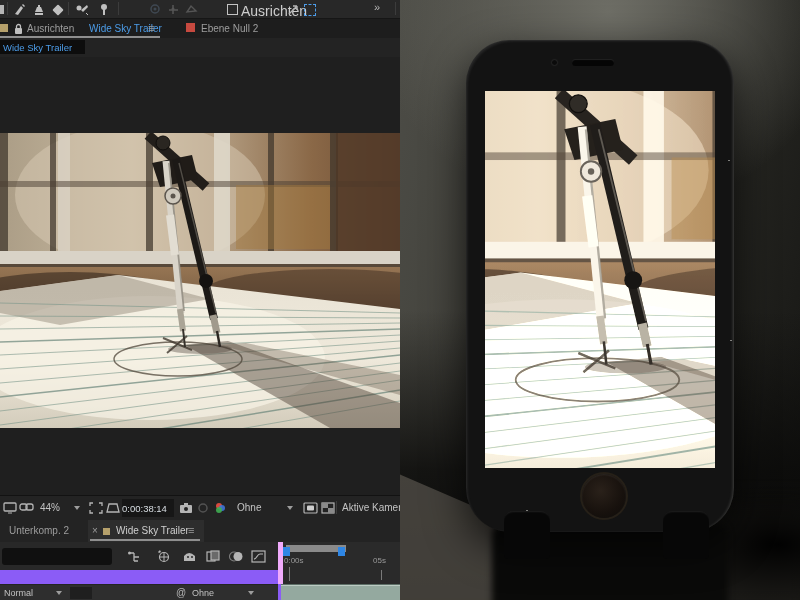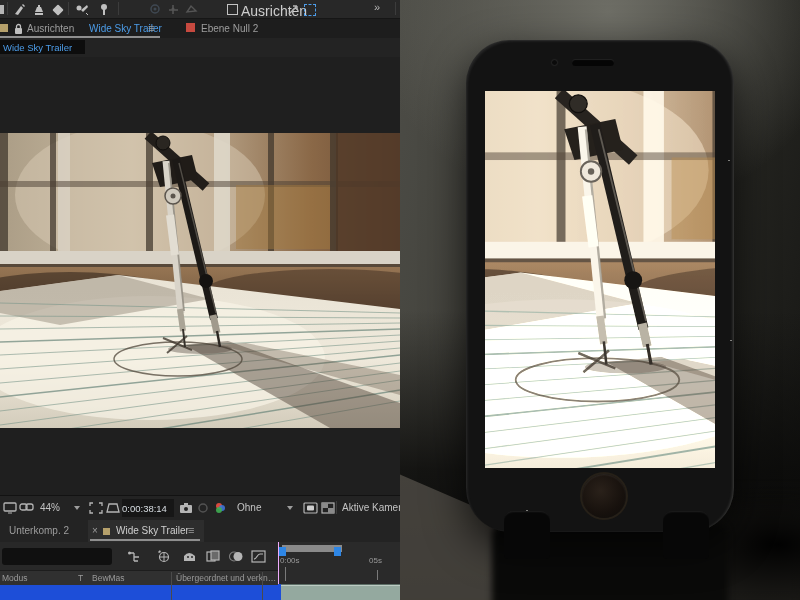--- a/index.html
+++ b/index.html
@@ -28,27 +28,27 @@
   #scene-frame{position:absolute;left:0;top:76px;width:400px;height:295px;}
   
   #vtoolbar{position:absolute;left:0;top:495px;width:400px;height:25px;background:#232323;border-top:1px solid #121212;}
   .vicon{position:absolute;top:5px;width:15px;height:14px;display:flex;align-items:center;justify-content:center;}
   .vtext{position:absolute;top:6px;font-size:10px;color:#c3c3c3;white-space:nowrap;}
   .chev{display:inline-block;width:0;height:0;border-left:3px solid transparent;border-right:3px solid transparent;border-top:4px solid #9d9d9d;}
   .vchev{position:absolute;top:10px;}
   .tcbox{position:absolute;left:122px;top:3px;width:52px;height:18px;background:#161616;display:flex;align-items:center;justify-content:flex-start;}
   .tcbox span{font-size:9.5px;color:#d7dde2;}
   
-  #tl{position:absolute;left:0;top:520px;width:400px;height:80px;background:#1d4ed8;}
+  #tl{position:absolute;left:0;top:520px;width:400px;height:80px;background:#8b5cf6;}
   #tl-tabs{position:absolute;left:0;top:0;width:400px;height:22px;background:#232323;}
   #tl-tab-active{position:absolute;left:88px;top:0;width:116px;height:22px;background:#2d2d2d;}
   #tl-controls{position:absolute;left:0;top:22px;width:278px;height:28px;background:#282828;}
   .search{position:absolute;left:2px;top:6px;width:110px;height:17px;background:#101010;border-radius:3px;}
   .tlicon{position:absolute;top:6px;width:16px;height:16px;display:flex;align-items:center;justify-content:center;}
-  #tl-ruler{position:absolute;left:278px;top:22px;width:122px;height:42px;background:#2a2a2a;border-left:1px solid #f0abfc;}
+  #tl-ruler{position:absolute;left:278px;top:22px;width:122px;height:42px;background:#2a2a2a;border-left:5px solid #f0abfc;}
   .rlabel{position:absolute;font-size:8px;color:#9a9a9a;}
   .tick{position:absolute;width:1px;background:#7a7a7a;}
   .scrub-track{position:absolute;left:3px;top:3px;width:60px;height:7px;background:#8a8a8a;}
   .scrub-handle{position:absolute;top:2px;width:7px;height:9px;background:#2e86e5;}
   #tl-header{position:absolute;left:0;top:50px;width:278px;height:14px;background:#303030;border-top:1px solid #1d1d1d;}
   .hcol{position:absolute;top:2px;font-size:8.5px;color:#9a9a9a;white-space:nowrap;}
   .hsep{position:absolute;top:1px;width:1px;height:46px;background:#4a4a4a;}
   #tl-row{position:absolute;left:0;top:64px;width:278px;height:16px;background:#2e2e2e;border-top:1px solid #242424;}
   .rowtext{position:absolute;top:3px;font-size:9px;color:#c0c0c0;}
   .trkmat{position:absolute;left:70px;top:2px;width:22px;height:12px;background:#1f1f1f;}
@@ -393,27 +393,27 @@
       <div id="tl-ruler">
         <div class="scrub-track">
           <div class="scrub-handle" style="left:-3px"></div>
           <div class="scrub-handle" style="left:52px"></div>
         </div>
         <span class="rlabel" style="left:1px;top:14px">0:00s</span>
         <span class="rlabel" style="left:90px;top:14px">05s</span>
         <div class="tick" style="left:6px;top:25px;height:14px"></div>
         <div class="tick" style="left:98px;top:28px;height:10px"></div>
       </div>
-      <div id="tl-header">
-        <span class="hcol" style="left:2px">Modus</span>
-        <span class="hcol" style="left:78px">T</span>
-        <span class="hcol" style="left:92px">BewMas</span>
-        <span class="hcol" style="left:176px">Übergeordnet und verkn…</span>
-        <div class="hsep" style="left:171px"></div>
-        <div class="hsep" style="left:262px"></div>
+      <div id="tl-row">
+        <span class="rowtext" style="left:4px">Normal</span>
+        <span class="chev" style="position:absolute;left:56px;top:6px"></span>
+        <div class="trkmat"></div>
+        <span class="pick" style="left:176px">@</span>
+        <span class="rowtext" style="left:192px">Ohne</span>
+        <span class="chev" style="position:absolute;left:248px;top:6px"></span>
       </div>
       <div id="teal-layer"></div>
     </div>
   </div>
 
   <div id="photo">
     <div id="photo-bottom"></div>
     <div id="desk-light"></div>
     <div id="desk-far"></div>
     <div id="phone-shadow"></div>

